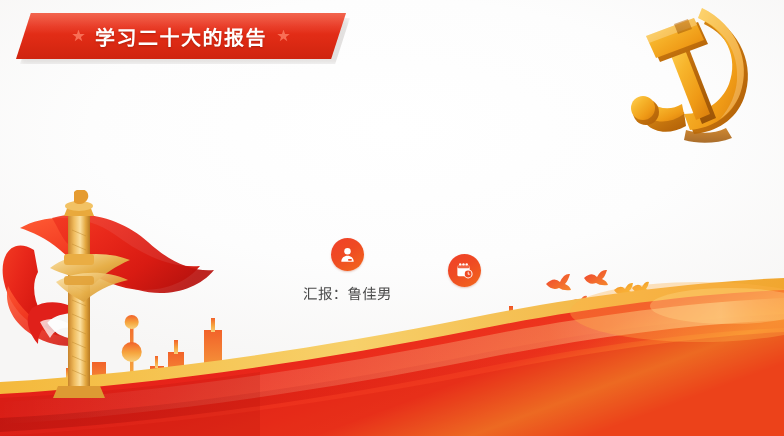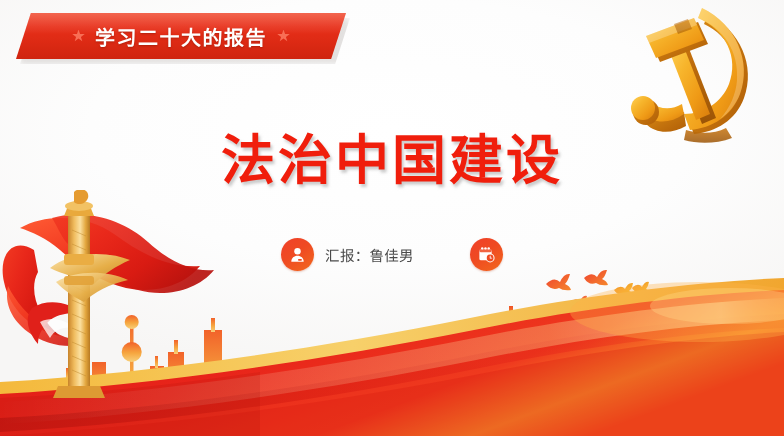--- a/index.html
+++ b/index.html
@@ -126,20 +126,21 @@
     display: flex;
     justify-content: center;
     align-items: center;
     gap: 56px;
     z-index: 5;
   }
   .meta-item {
     display: flex;
     align-items: center;
     gap: 11px;
+    flex-direction: column;
   }
   .meta-icon {
     width: 33px;
     height: 33px;
     border-radius: 50%;
     background: linear-gradient(145deg, #f0412a 0%, #ef4a22 45%, #f2691e 100%);
     display: flex;
     align-items: center;
     justify-content: center;
     flex: none;
@@ -433,21 +434,20 @@
 
   <div class="ribbon-wrap">
     <div class="ribbon-shadow"></div>
     <div class="ribbon">
       <span class="ribbon-star"></span>
       <span class="ribbon-text">学习二十大的报告</span>
       <span class="ribbon-star"></span>
     </div>
   </div>
 
-  <div class="title">法治中国建设</div>
 
   <div class="meta-row">
 
     <div class="meta-item">
       <span class="meta-icon">
         <svg width="19" height="19" viewBox="0 0 24 24" aria-hidden="true">
           <circle cx="12" cy="8" r="4.1" fill="#ffffff"></circle>
           <path d="M4.2 21 C4.2 16.4 7.7 13.6 12 13.6 C16.3 13.6 19.8 16.4 19.8 21 Z" fill="#ffffff"></path>
           <rect x="12.6" y="17.6" width="5" height="2.2" rx="1.1" fill="#ef4a22"></rect>
         </svg>

